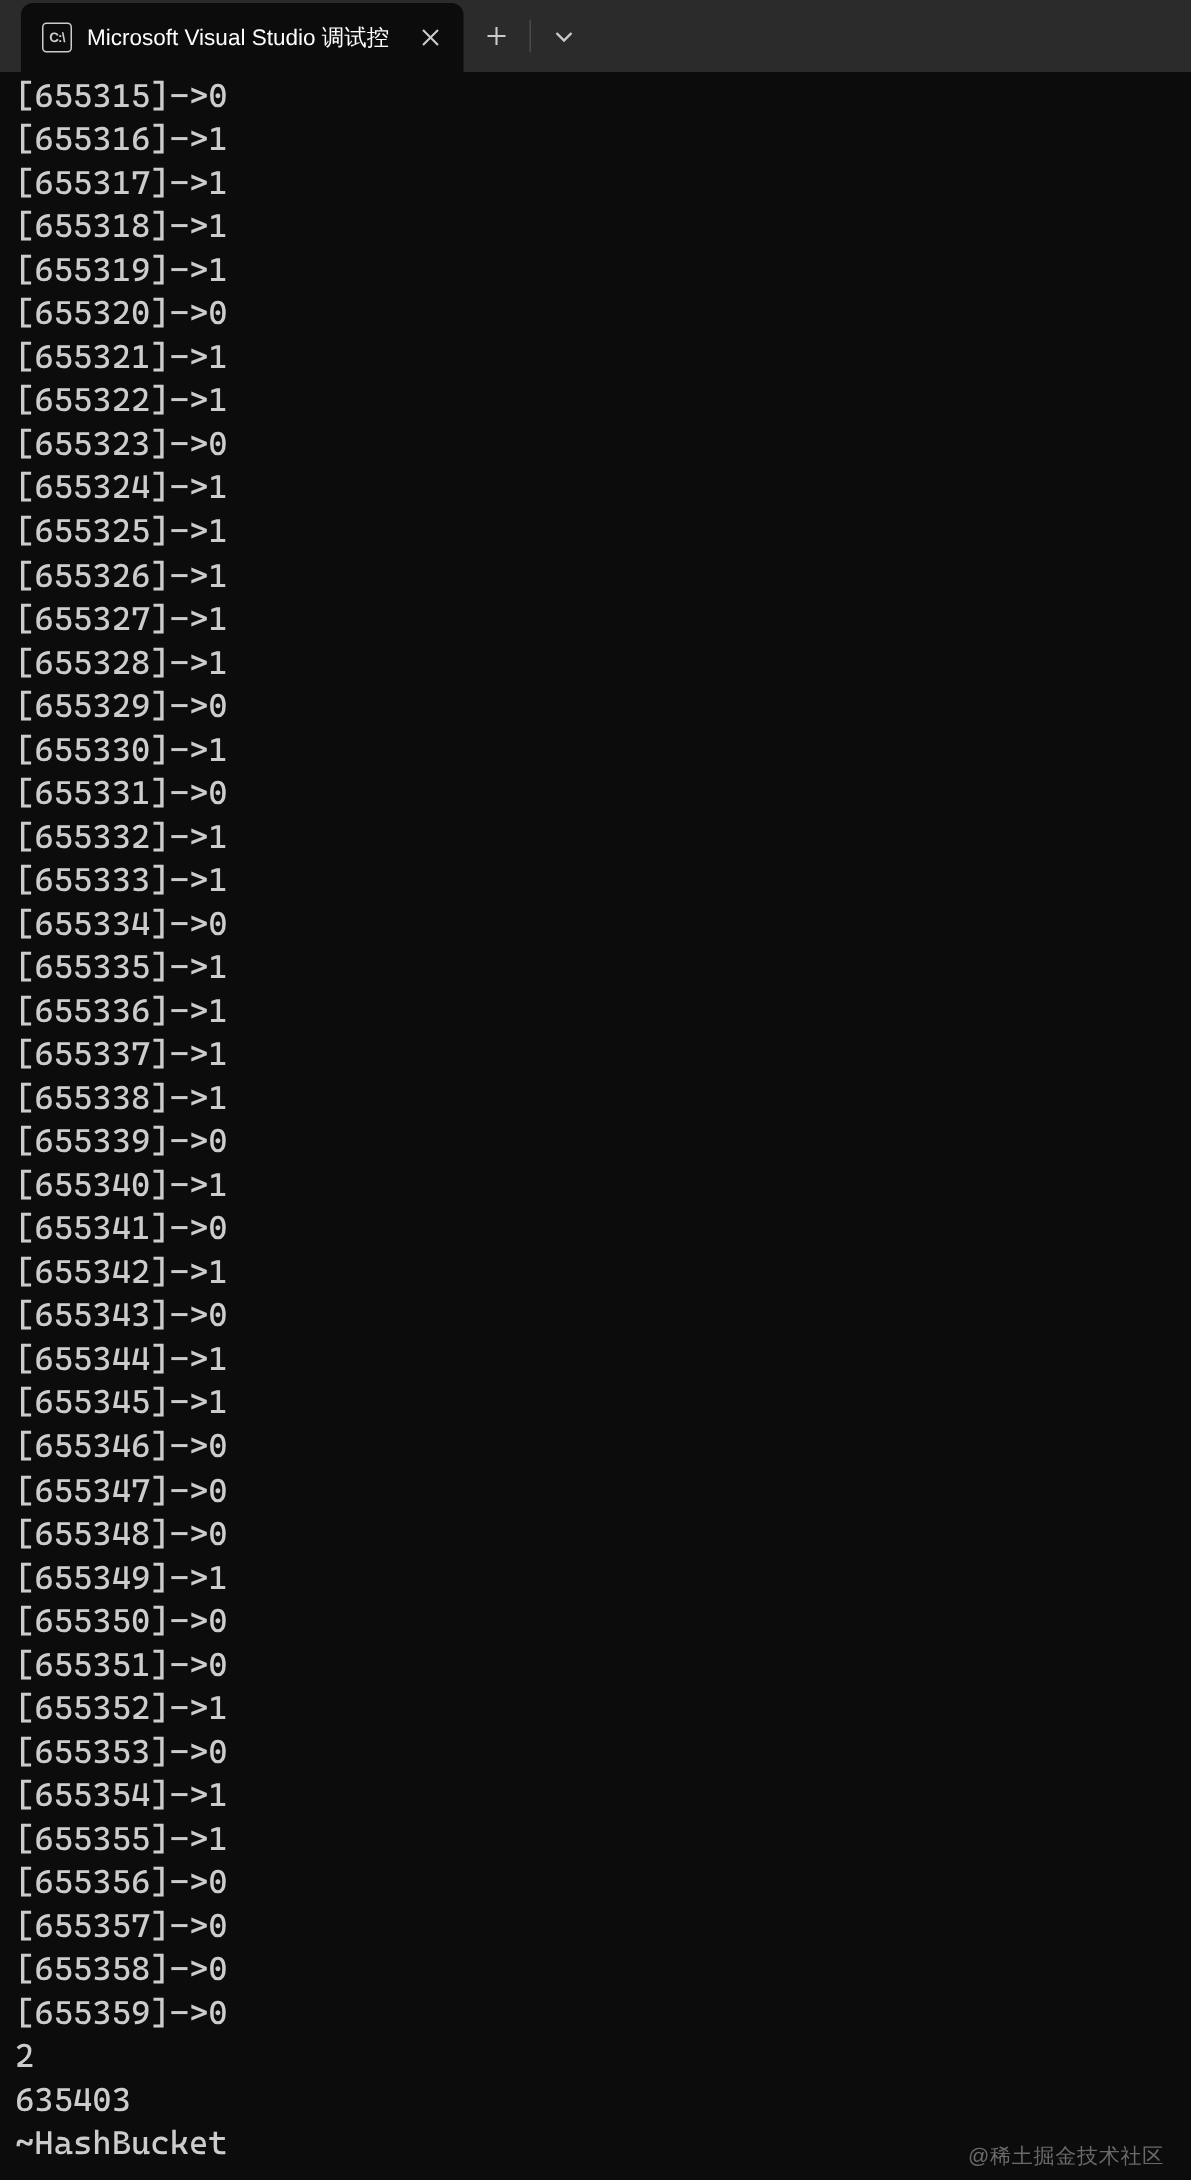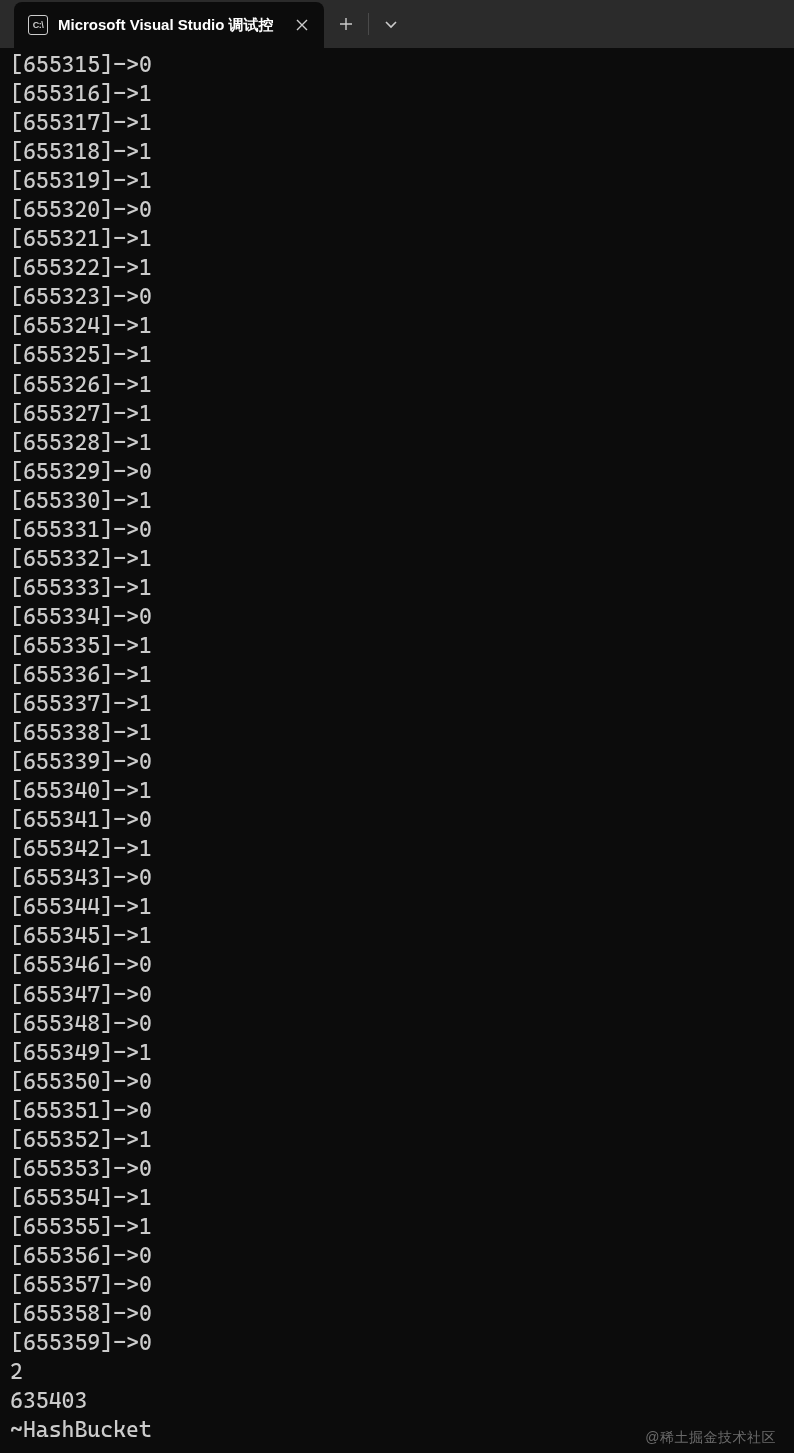--- a/index.html
+++ b/index.html
@@ -41,21 +41,21 @@
       font-size: 9px;
       letter-spacing: -0.5px;
       color: #cccccc;
       font-family: sans-serif;
       font-weight: 600;
     }
     .tab-title {
       color: #ffffff;
       font-family: 'Segoe UI', sans-serif;
       font-size: 15px;
-      font-weight: 700;
+      font-weight: 400;
       white-space: nowrap;
       overflow: hidden;
       text-overflow: clip;
       flex: 1;
       max-width: 220px;
       text-align: center;
     }
     .tab-close {
       width: 24px;
       height: 24px;

